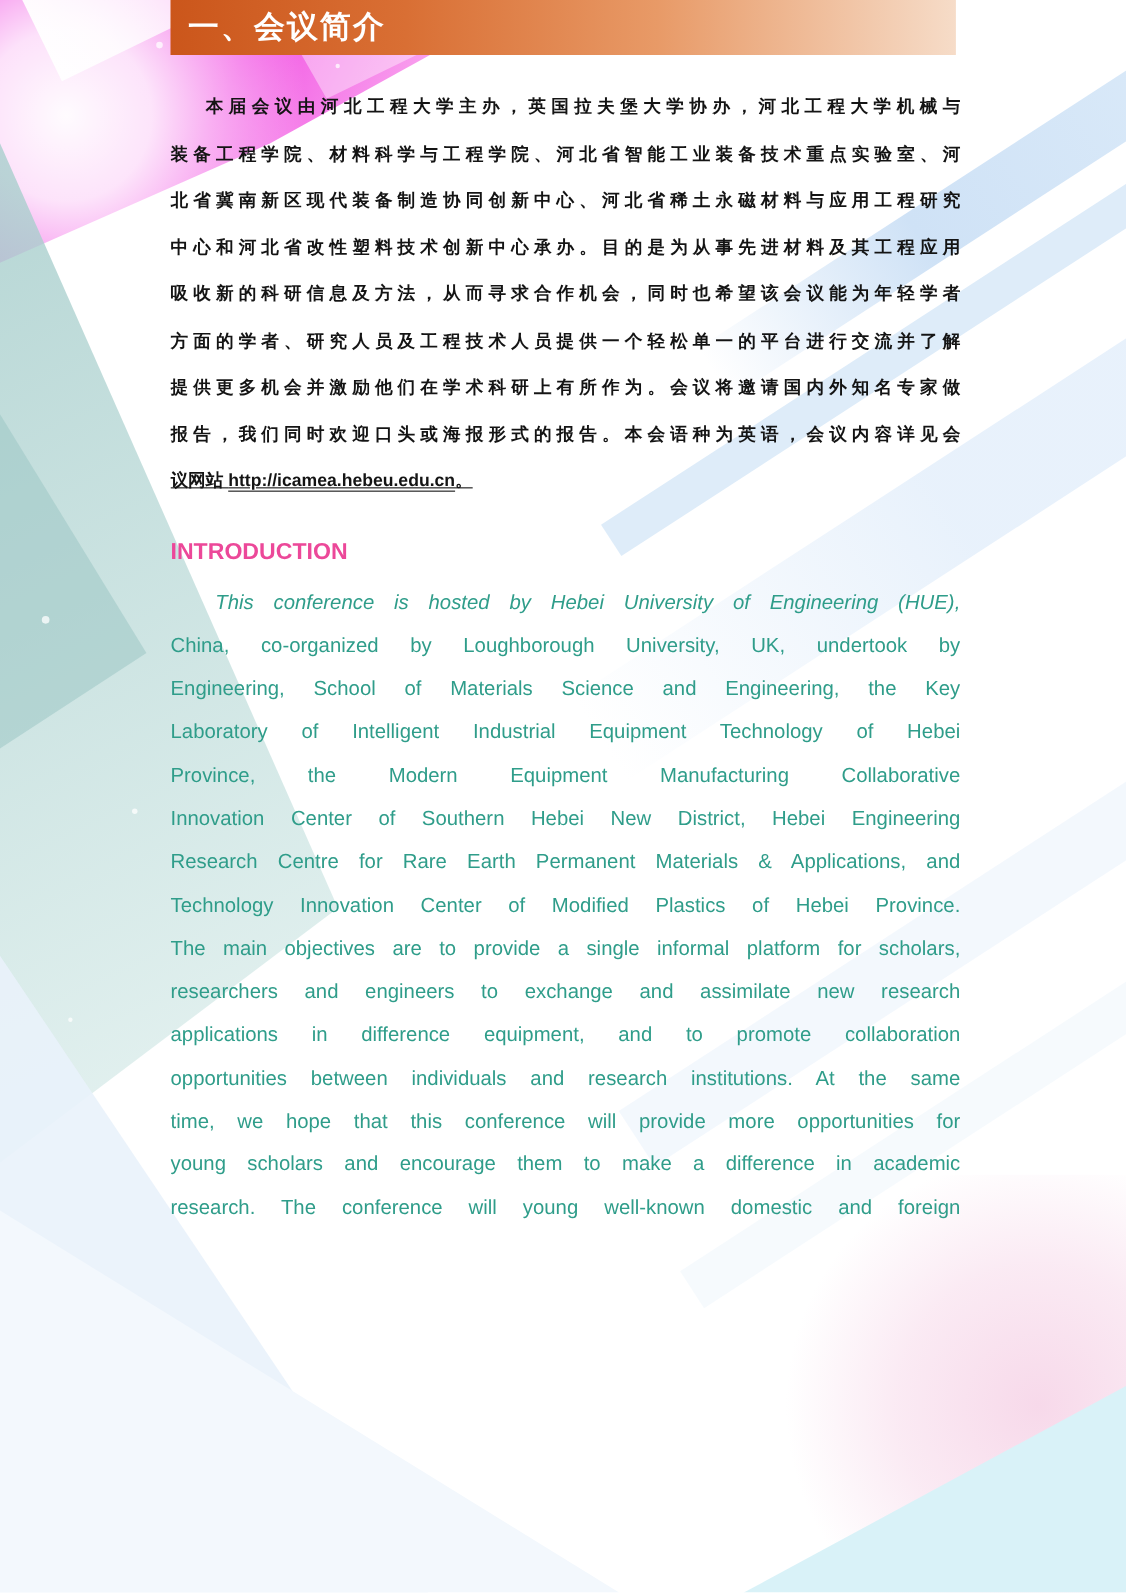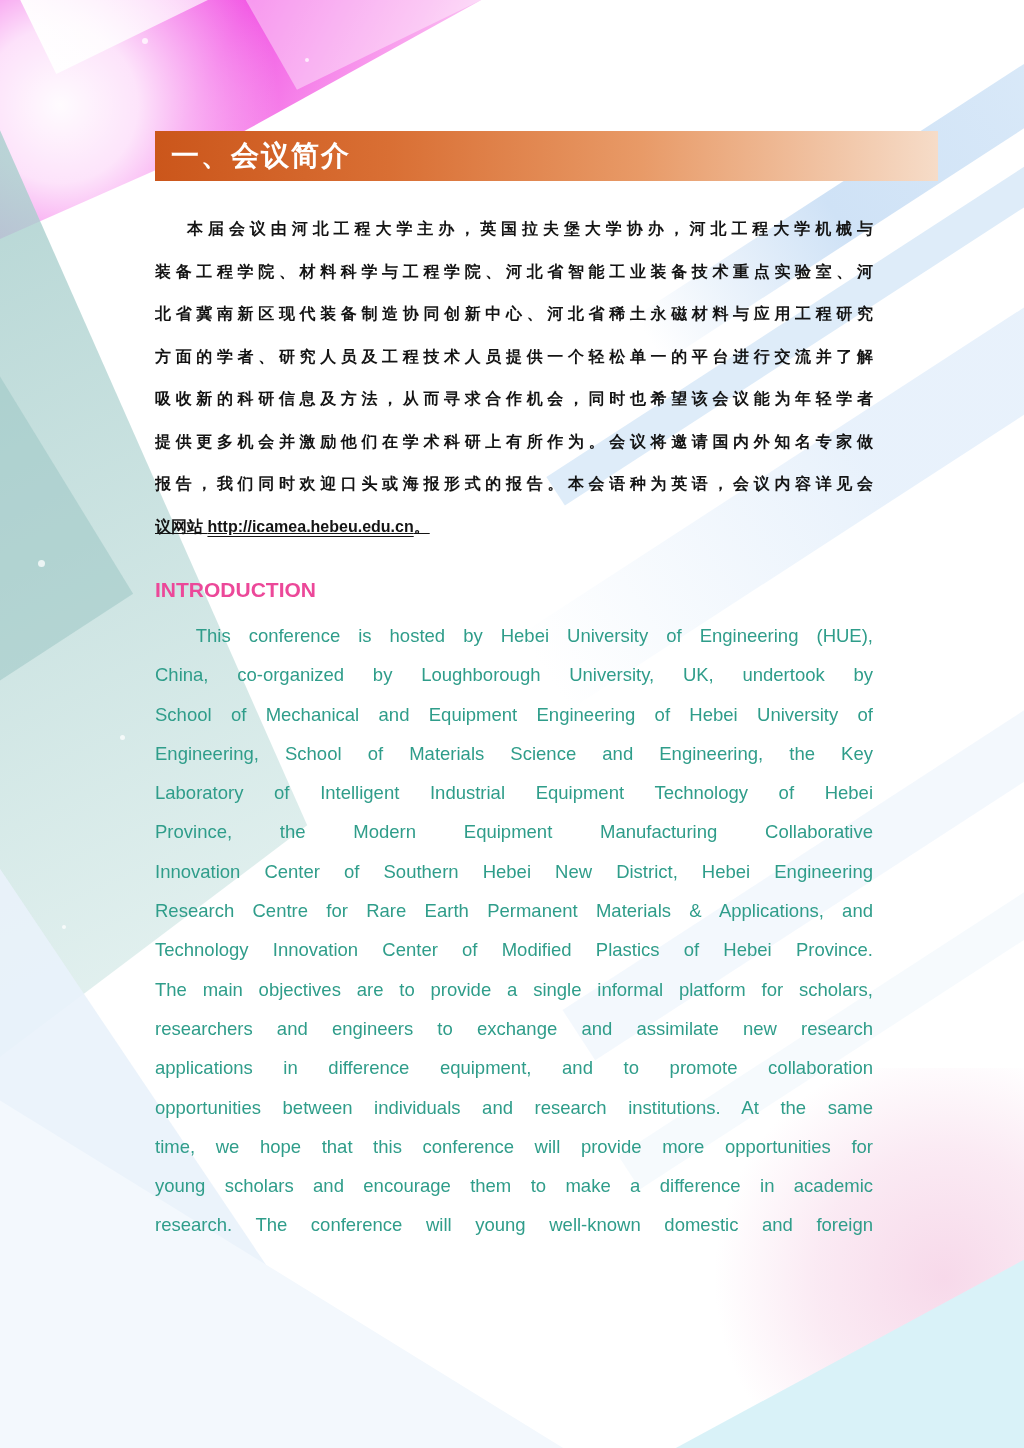--- a/index.html
+++ b/index.html
@@ -67,21 +67,21 @@
   }
   .cyan-corner{
     left:0;top:0;width:1024px;height:1448px;
     background:linear-gradient(100deg,#b9e7f3,#d9f2f8 70%);
     clip-path:polygon(66% 100%,100% 87%,100% 100%);
   }
   .dot{position:absolute;background:#ffffff;border-radius:50%;opacity:.75;}
   
   .content{position:absolute;left:155px;top:0;width:718px;}
   .banner{
-    margin-top:131px;width:783px;height:50px;
+    width:714px;height:50px;
     background:linear-gradient(90deg,#cb561b 0%,#d96f34 30%,#e89a67 62%,#f6dcc8 100%);
     display:flex;align-items:center;
   }
   .banner-title{
     color:#ffffff;font-size:28px;font-weight:700;
     padding-left:16px;letter-spacing:2px;
   }
   .zh-para{margin-top:27px;color:#141414;font-size:16px;font-weight:700;}
   .zh-line{
     height:42.5px;line-height:42.5px;overflow:hidden;
@@ -92,21 +92,21 @@
   .zh-url{text-decoration:underline;text-underline-offset:4px;}
   .intro-heading{
     margin-top:27px;height:30px;line-height:30px;
     color:#ec4899;font-size:21px;font-weight:700;
   }
   .en-para{margin-top:11px;color:#2f9d8a;font-size:18.5px;font-weight:400;}
   .en-line{
     height:39.3px;line-height:39.3px;overflow:hidden;
     text-align:justify;text-align-last:justify;
   }
-  .en-lines > div:first-child{text-indent:2.2em;}
+  .en-lines > div:first-child{text-indent:2.2em;font-style:italic;}
 </style>
 </head>
 <body>
 
 <div class="page">
 
   <div class="decor magenta-main"></div>
   <div class="decor magenta-facet"></div>
   <div class="decor beam"></div>
   <div class="decor starburst"></div>
@@ -138,37 +138,37 @@
 
     <div class="banner">
       <span class="banner-title">一、会议简介</span>
     </div>
 
     <div class="zh-para">
       <div class="zh-lines">
           <div class="zh-line">本届会议由河北工程大学主办，英国拉夫堡大学协办，河北工程大学机械与</div>
           <div class="zh-line">装备工程学院、材料科学与工程学院、河北省智能工业装备技术重点实验室、河</div>
           <div class="zh-line">北省冀南新区现代装备制造协同创新中心、河北省稀土永磁材料与应用工程研究</div>
+          <div class="zh-line">中心和河北省改性塑料技术创新中心承办。目的是为从事先进材料及其工程应用</div>
+          <div class="zh-line">吸收新的科研信息及方法，从而寻求合作机会，同时也希望该会议能为年轻学者</div>
           <div class="zh-line">方面的学者、研究人员及工程技术人员提供一个轻松单一的平台进行交流并了解</div>
-          <div class="zh-line">吸收新的科研信息及方法，从而寻求合作机会，同时也希望该会议能为年轻学者</div>
           <div class="zh-line">提供更多机会并激励他们在学术科研上有所作为。会议将邀请国内外知名专家做</div>
           <div class="zh-line">报告，我们同时欢迎口头或海报形式的报告。本会语种为英语，会议内容详见会</div>
         </div>
       <div class="zh-line zh-last">
         <span>议网站 </span><span class="zh-url">http://icamea.hebeu.edu.cn</span><span>。</span>
       </div>
     </div>
 
     <div class="intro-heading">INTRODUCTION</div>
 
     <div class="en-para">
       <div class="en-lines">
           <div class="en-line">This conference is hosted by Hebei University of Engineering (HUE),</div>
           <div class="en-line">China, co-organized by Loughborough University, UK, undertook by</div>
-          <div class="en-line">School of Mechanical and Equipment Engineering of Hebei University of</div>
           <div class="en-line">Engineering, School of Materials Science and Engineering, the Key</div>
           <div class="en-line">Laboratory of Intelligent Industrial Equipment Technology of Hebei</div>
           <div class="en-line">Province, the Modern Equipment Manufacturing Collaborative</div>
           <div class="en-line">Innovation Center of Southern Hebei New District, Hebei Engineering</div>
           <div class="en-line">Research Centre for Rare Earth Permanent Materials &amp; Applications, and</div>
           <div class="en-line">Technology Innovation Center of Modified Plastics of Hebei Province.</div>
           <div class="en-line">The main objectives are to provide a single informal platform for scholars,</div>
           <div class="en-line">researchers and engineers to exchange and assimilate new research</div>
           <div class="en-line">applications in difference equipment, and to promote collaboration</div>
           <div class="en-line">opportunities between individuals and research institutions. At the same</div>

